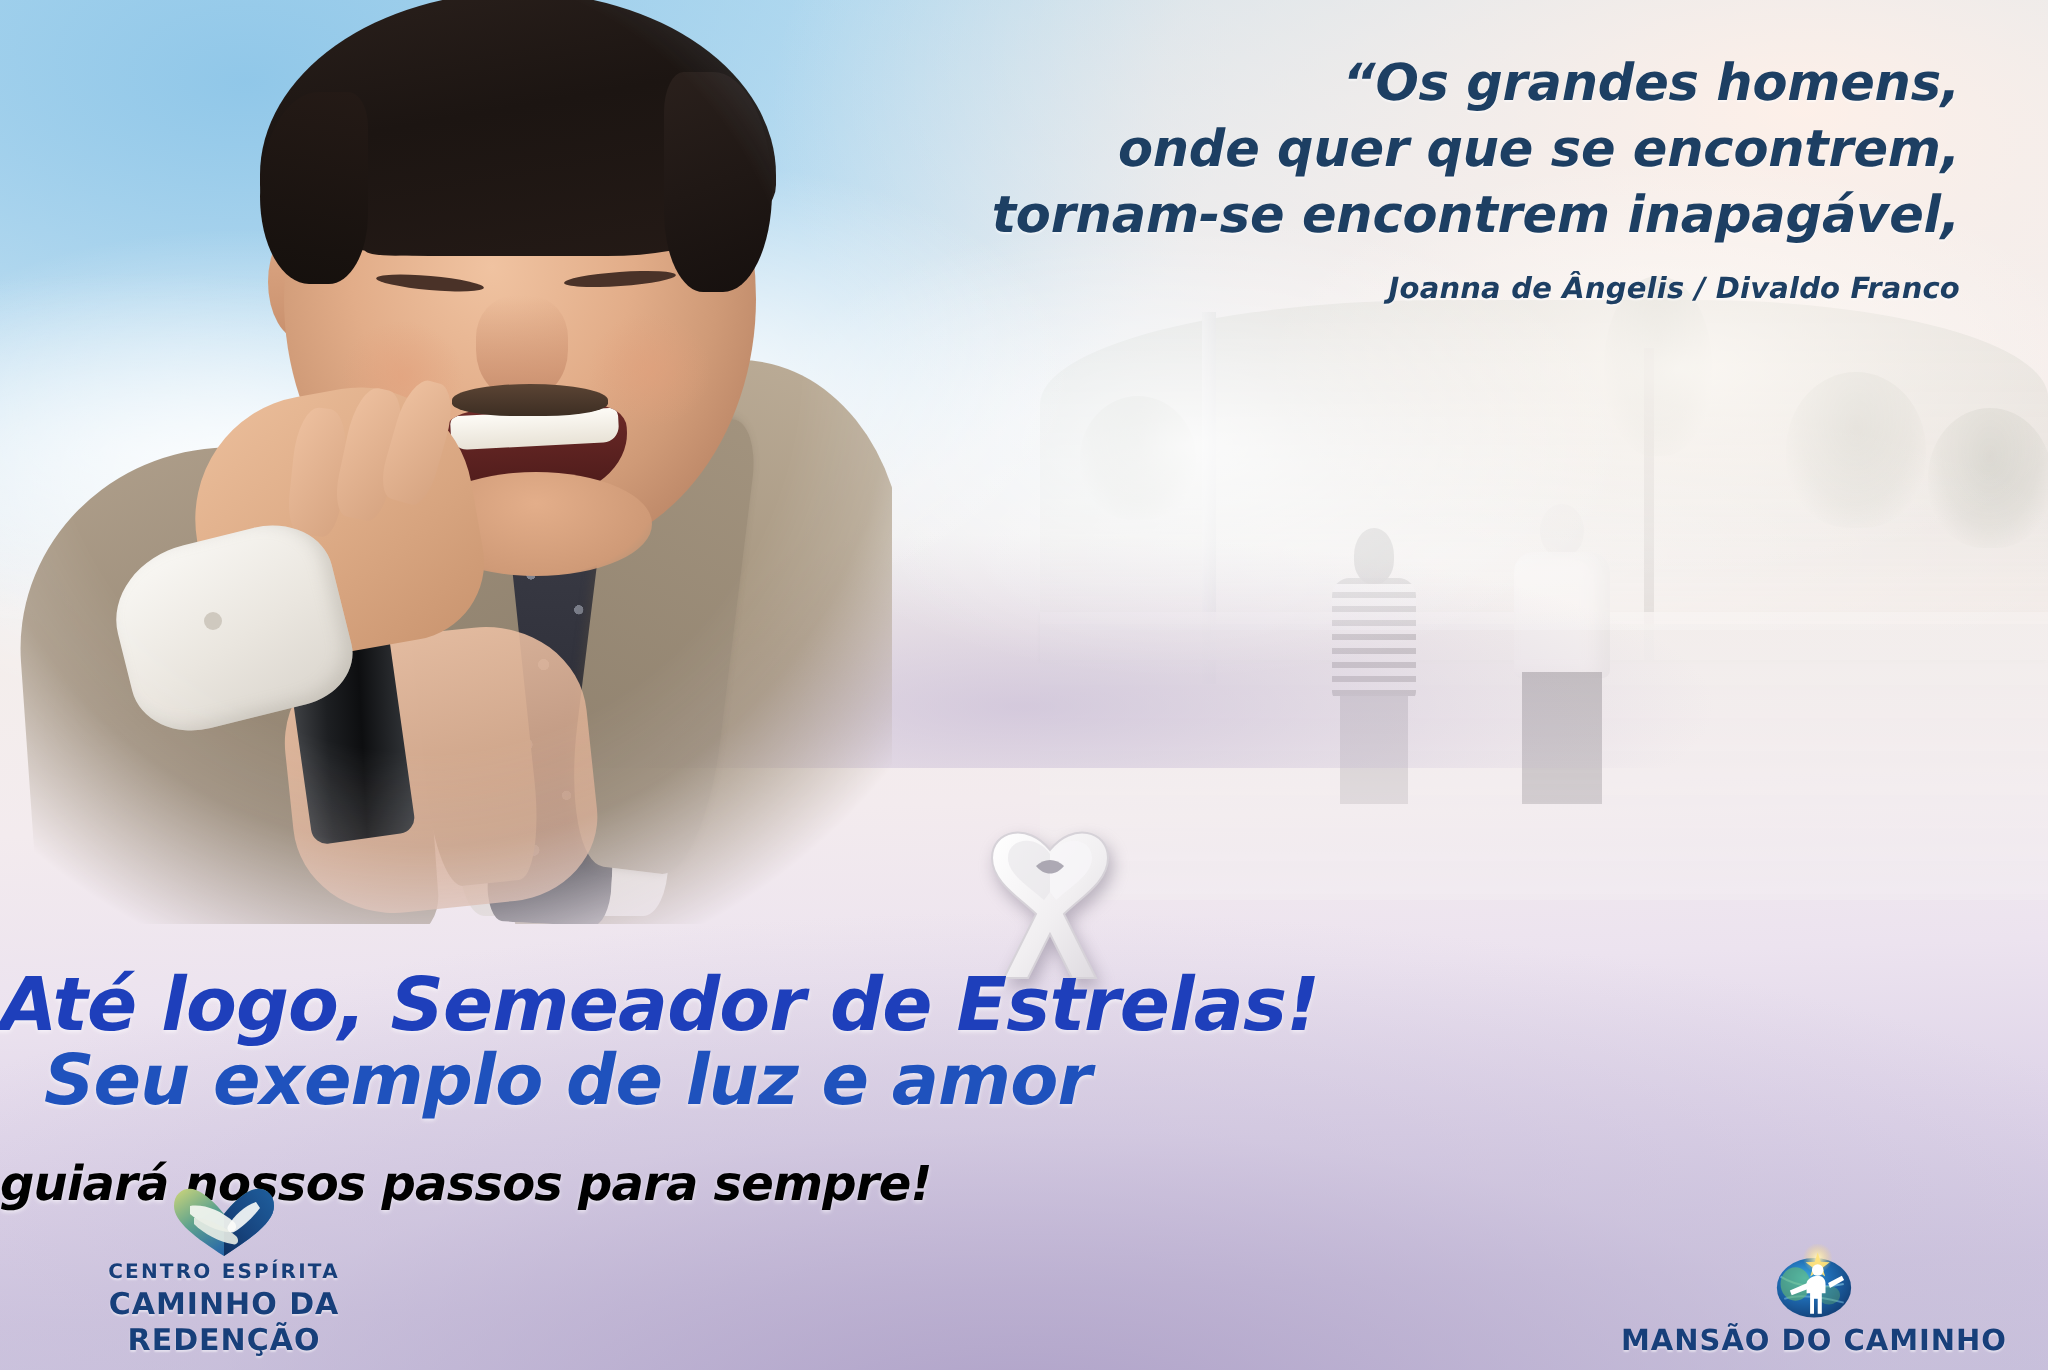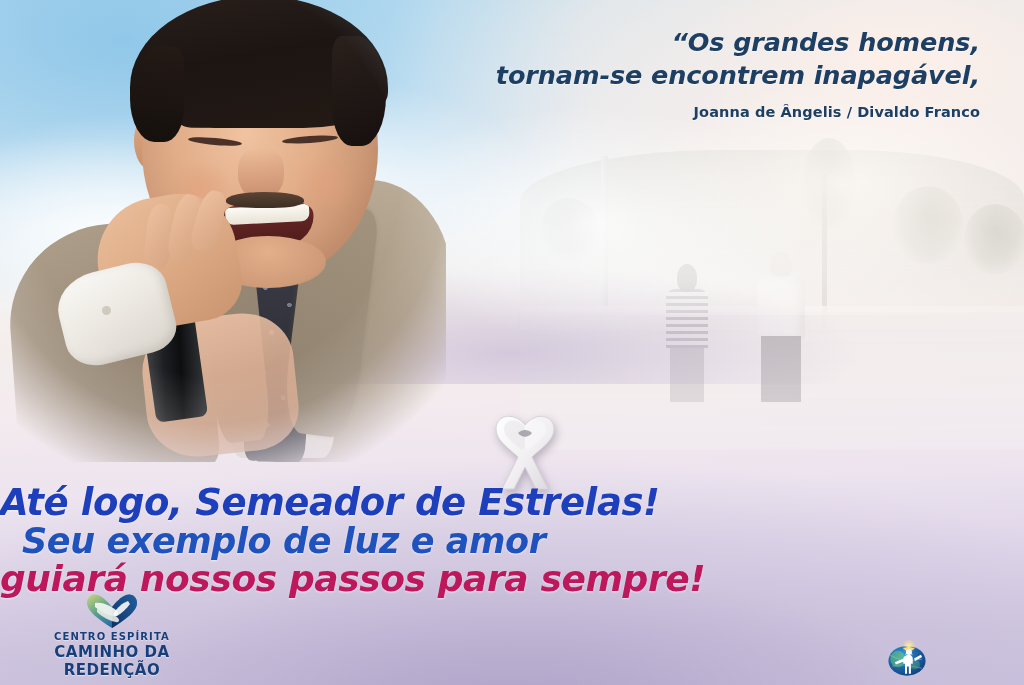--- a/index.html
+++ b/index.html
@@ -359,20 +359,21 @@
     font-size: 25.5px;
     line-height: 33px;
     letter-spacing: -0.1px;
     color: #1d3f63;
     white-space: nowrap;
     text-shadow: 0 1px 1px rgba(255,255,255,0.55);
   }
   .quote-attr {
     margin-top: 12px;
     font-family: "DejaVu Sans", "Liberation Sans", sans-serif;
+    font-style: italic;
     font-weight: bold;
     font-size: 14.5px;
     letter-spacing: 0.1px;
     color: #1d3f63;
     text-shadow: 0 1px 1px rgba(255,255,255,0.5);
   }
 
   
   .ribbon {
     position: absolute;
@@ -390,21 +391,21 @@
     font-family: "DejaVu Sans", "Liberation Sans", sans-serif;
     font-style: italic;
     font-weight: bold;
     letter-spacing: -0.4px;
     line-height: 38px;
     white-space: nowrap;
     text-shadow: 0 1px 2px rgba(255,255,255,0.6);
   }
   .hl-1 { font-size: 37px; color: #1e3fbb; }
   .hl-2 { font-size: 35px; color: #1f52bd; margin-left: 22px; }
-  .hl-3 { font-size: 36px; color: #be185d; }
+  .hl-3 { font-size: 24px; color: #000000; margin-top: 13px; }
 
   
   .logo {
     position: absolute;
     bottom: 6px;
     display: flex;
     flex-direction: column;
     align-items: center;
   }
   .logo-left  { left: 18px;  width: 188px; }
@@ -490,20 +491,21 @@
     <div class="p-part p-hand"></div>
     <div class="p-part p-finger f3"></div>
     <div class="p-part p-finger f1"></div>
     <div class="p-part p-finger f2"></div>
     <div class="p-part p-cuff"></div>
     <div class="p-part p-cuff-btn"></div>
   </div>
 
   <div class="quote">
     <div class="quote-line">“Os grandes homens,</div>
+    <div class="quote-line">onde quer que se encontrem,</div>
     <div class="quote-line">tornam-se encontrem inapagável,</div>
     <div class="quote-attr">Joanna de Ângelis / Divaldo Franco</div>
   </div>
 
   <div class="ribbon">
     <svg viewBox="0 0 82 86" width="82" height="86" aria-hidden="true">
       <defs>
         <linearGradient id="rbg" x1="0" y1="0" x2="1" y2="1">
           <stop offset="0%" stop-color="#ffffff"></stop>
           <stop offset="55%" stop-color="#f1eff1"></stop>
@@ -572,15 +574,18 @@
         <ellipse cx="18" cy="20" rx="8" ry="9" fill="#6fc46b" opacity="0.55"></ellipse>
         <ellipse cx="36" cy="26" rx="6" ry="5" fill="#6fc46b" opacity="0.35"></ellipse>
         <circle cx="30" cy="6" r="8" fill="url(#glow)"></circle>
         <path d="M30 3 L31.6 8 L36.5 8.3 L32.6 11.2 L34 16 L30 13.2 L26 16 L27.4 11.2 L23.5 8.3 L28.4 8 Z" fill="#ffe27a" opacity="0.95"></path>
         <circle cx="30" cy="12.5" r="3.1" fill="#ffffff"></circle>
         <path d="M30 15.5 C32.6 15.5 34.2 17.4 34.2 19.8 L34.2 25 L32.2 25 L32.2 36 L30 36 L30 28 L28 28 L28 36 L25.9 36 L25.9 25 L24 25 L24 19.8 C24 17.4 27.4 15.5 30 15.5 Z" fill="#ffffff"></path>
         <path d="M24.4 19.5 L15 23.5 L16 26 L25.4 22.4 Z" fill="#ffffff"></path>
         <path d="M35.6 19.5 L43 15.5 L44.2 17.8 L36.6 22.2 Z" fill="#ffffff"></path>
       </svg>
     </div>
+    <div class="logo-text">
+      <span class="l2">MANSÃO DO CAMINHO</span>
+    </div>
   </div>
 
 </div>
 
 </body></html>

